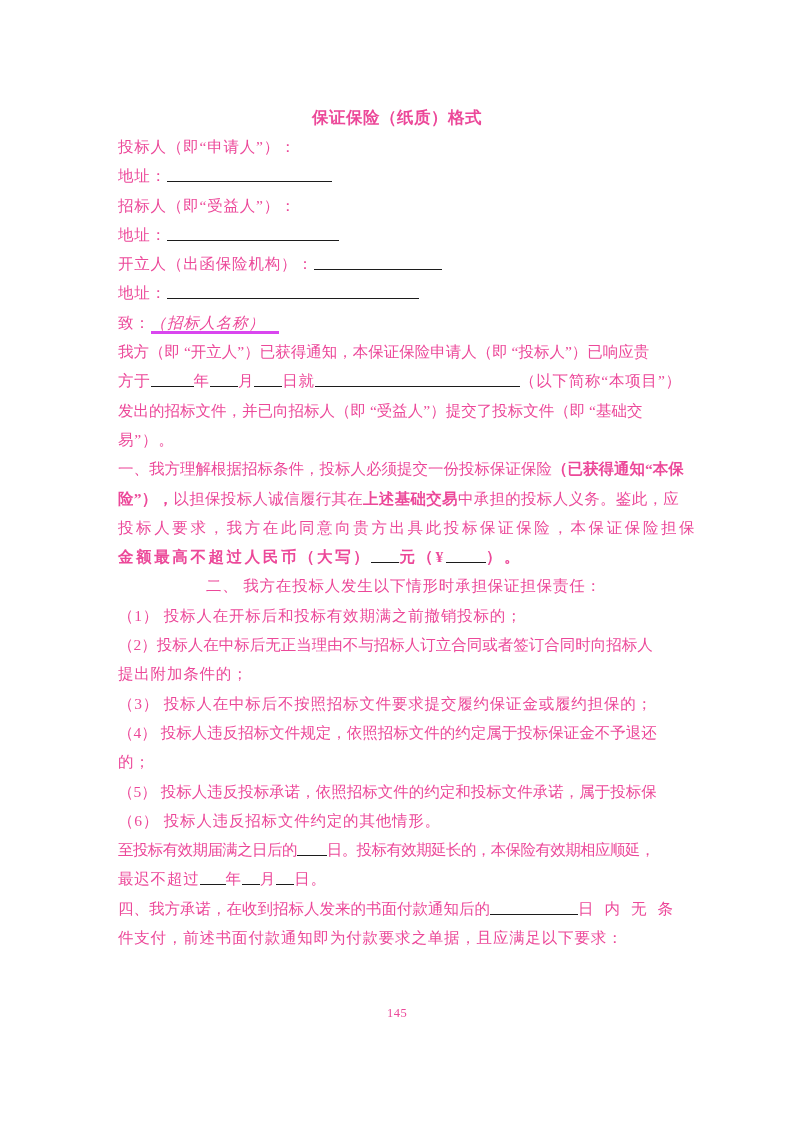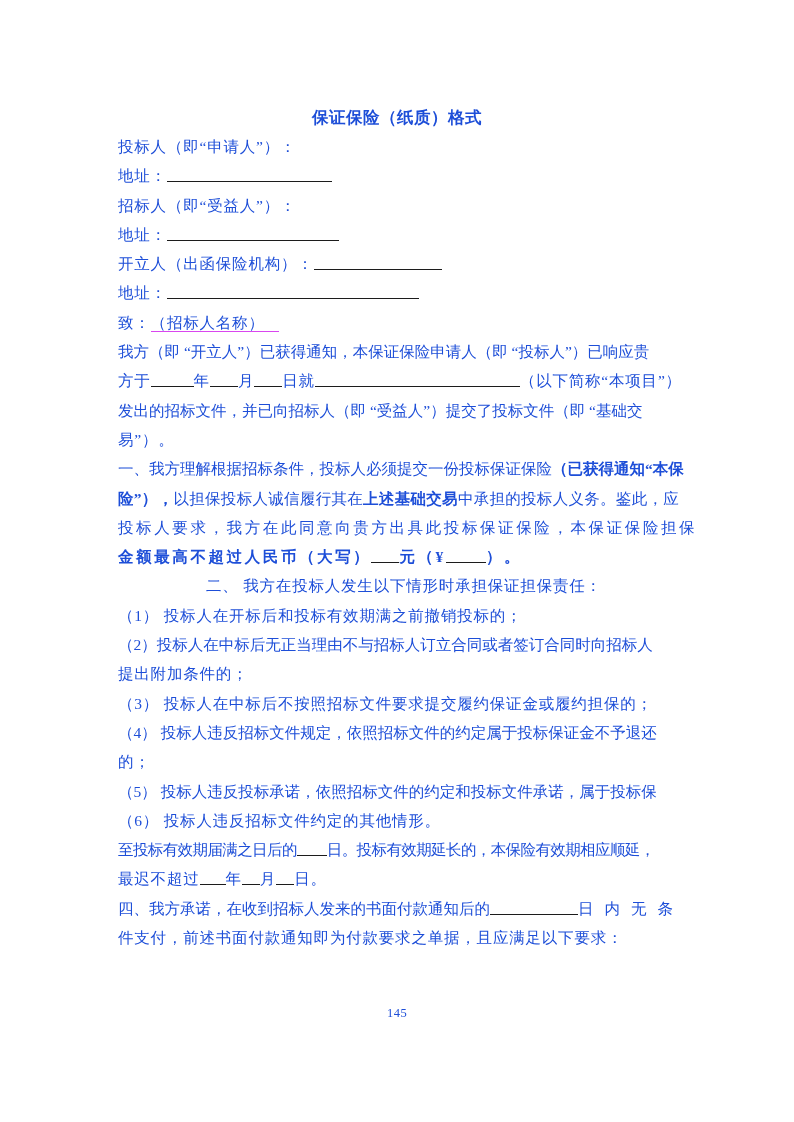--- a/index.html
+++ b/index.html
@@ -1,34 +1,34 @@
 <!DOCTYPE html>
 <html><head>
 <meta charset="utf-8">
 <style>
   html,body { margin:0; padding:0; background:#ffffff; }
   .page {
     position:relative; width:794px; height:1122px; background:#ffffff;
-    font-family:"Liberation Serif","DejaVu Serif",serif; color:#1d4ed8;
+    font-family:"Liberation Serif","DejaVu Serif",serif; color:#ec4899;
     overflow:hidden; margin:0 auto;
   }
   .title {
     position:absolute; top:103px; left:0; width:100%;
     text-align:center; font-size:16.5px; font-weight:bold;
     line-height:29px; margin:0; letter-spacing:0.5px;
   }
   .body-lines {
     position:absolute; top:132px; left:118px; width:560px;
   }
   .line {
     height:29.3px; line-height:29.3px; font-size:15.5px;
     letter-spacing:0.8px; white-space:nowrap;
   }
   .bold { font-weight:bold; }
-  .underlined { border-bottom:1px solid #d946ef; padding-right:14px; }
+  .underlined { border-bottom:3px solid #d946ef; padding-right:14px;font-style:italic; }
   .blank {
     display:inline-block; height:13px; border-bottom:1px solid #1c1c1c;
     vertical-align:-1px;
   }
   .footer {
     position:absolute; top:1006px; left:0; width:100%;
     text-align:center; font-size:12.5px; letter-spacing:0.5px;
   }
 </style>
 </head>

